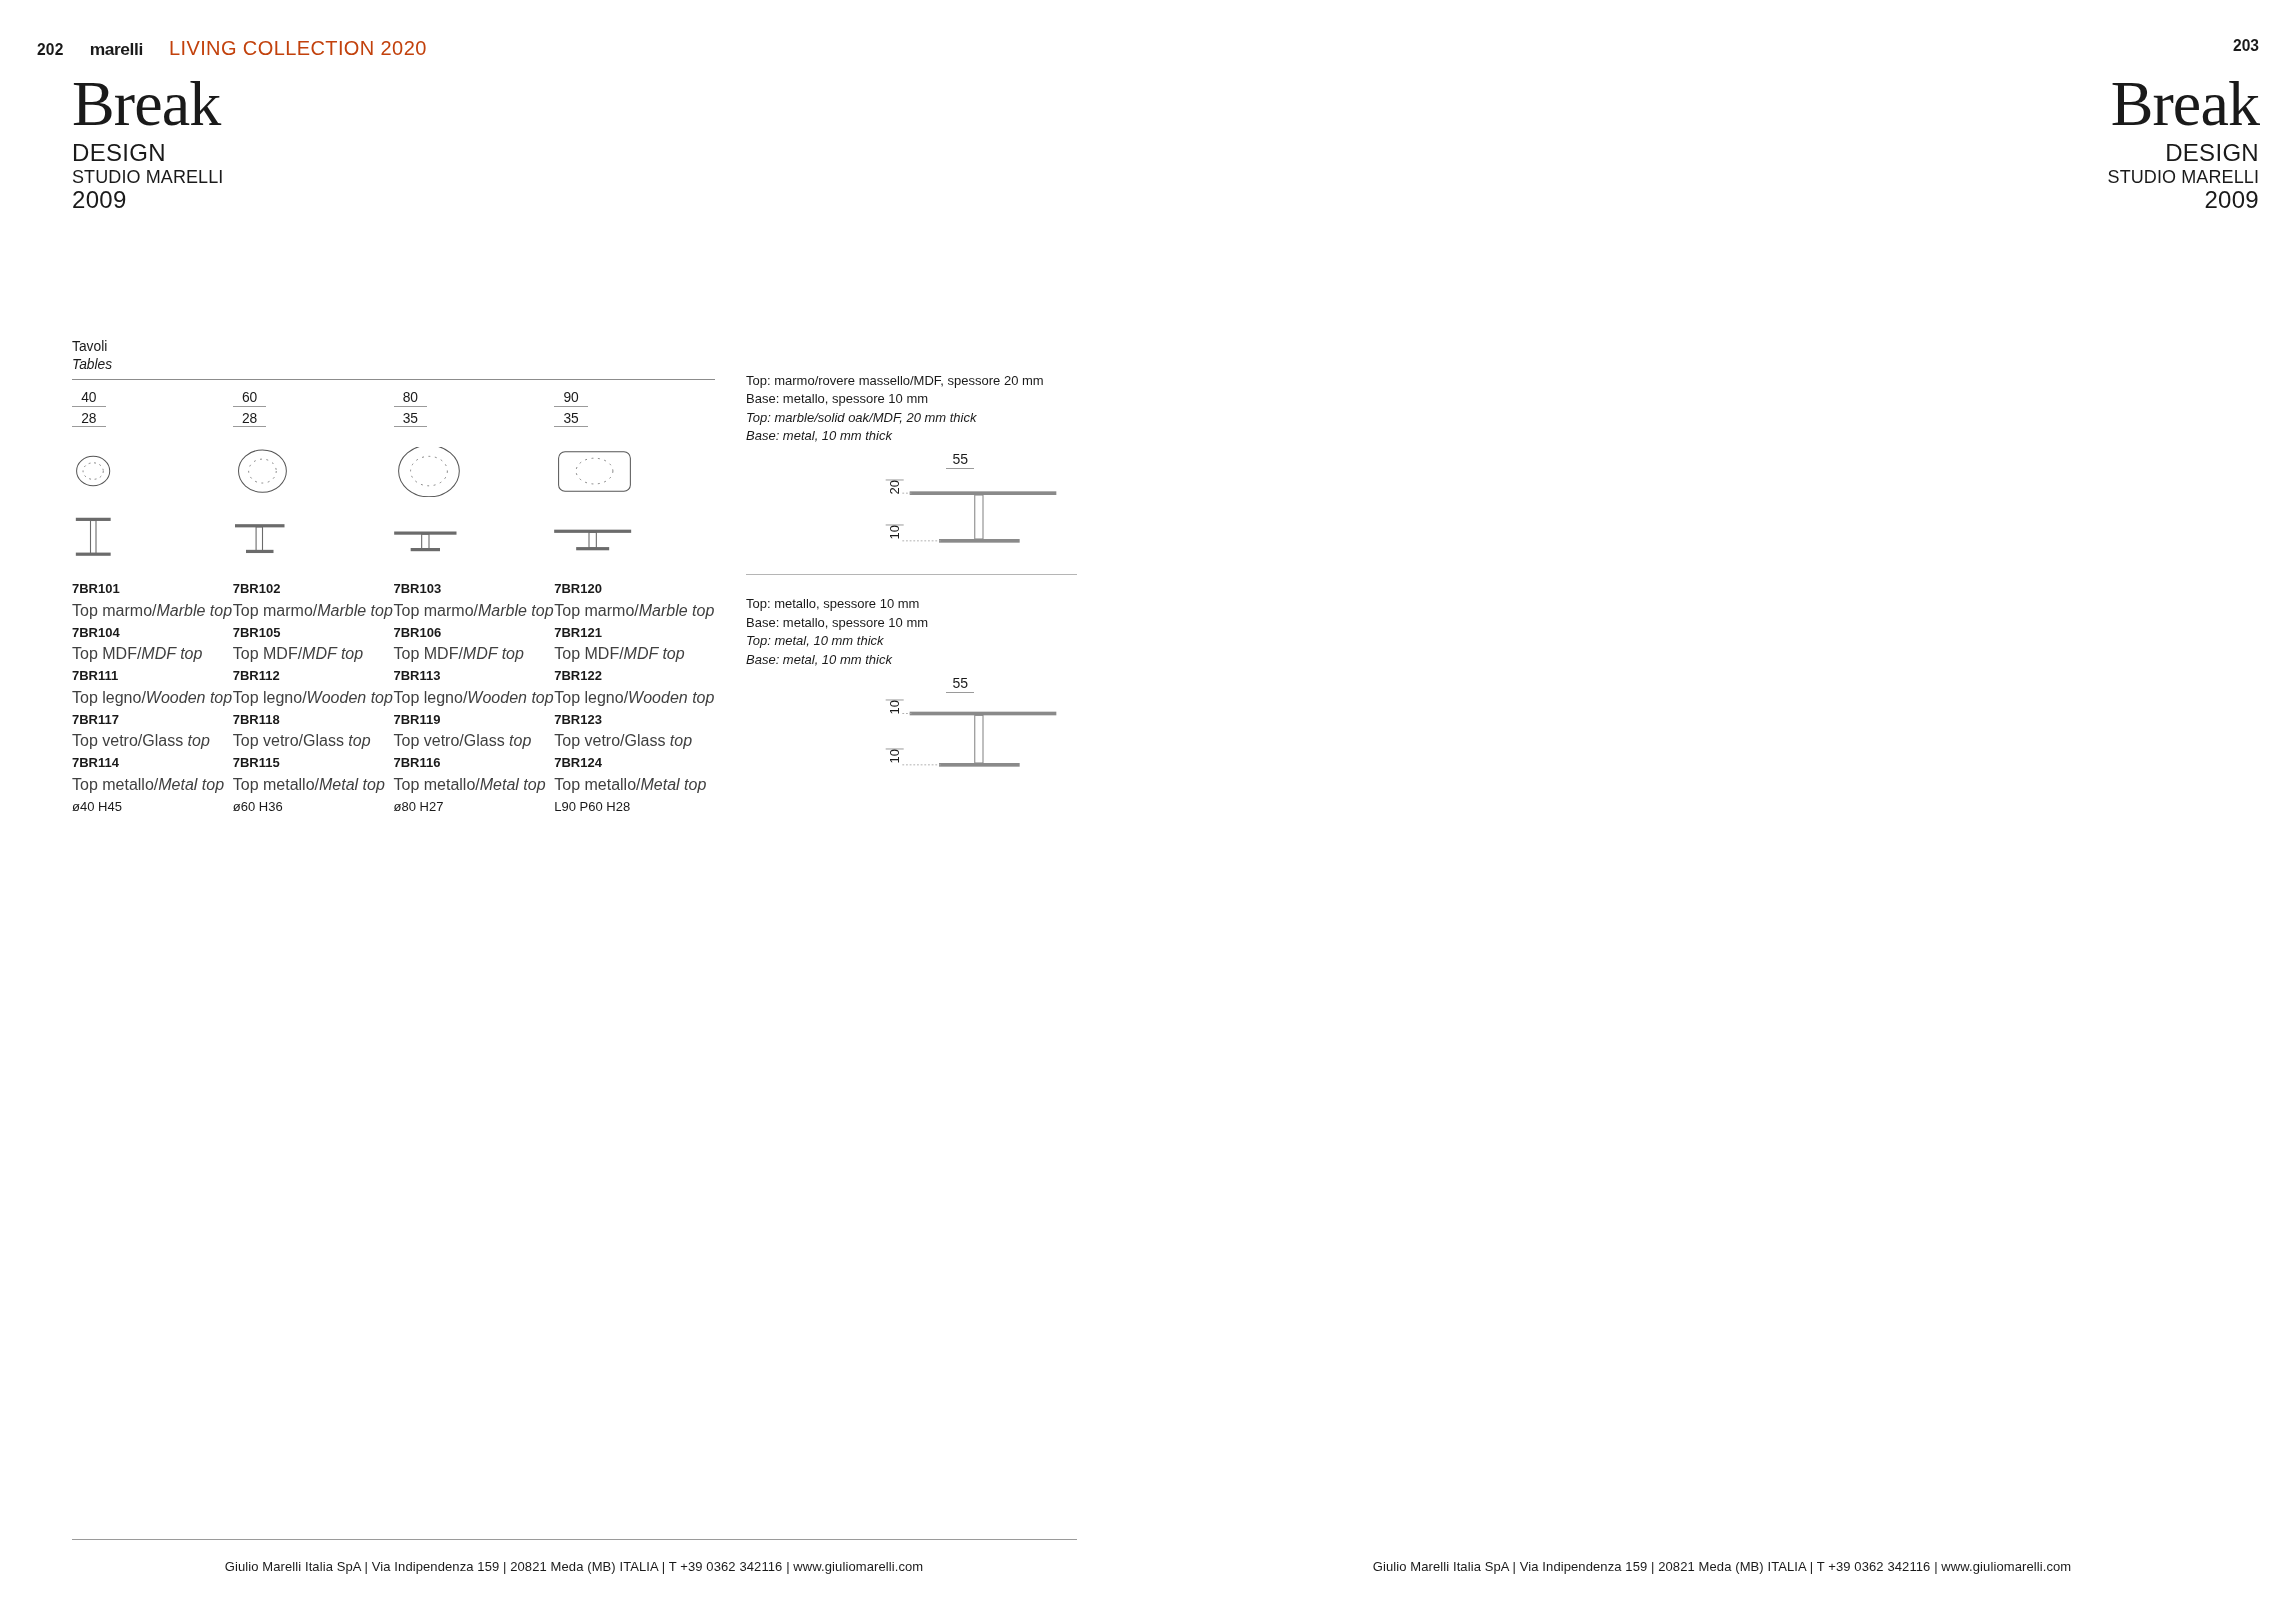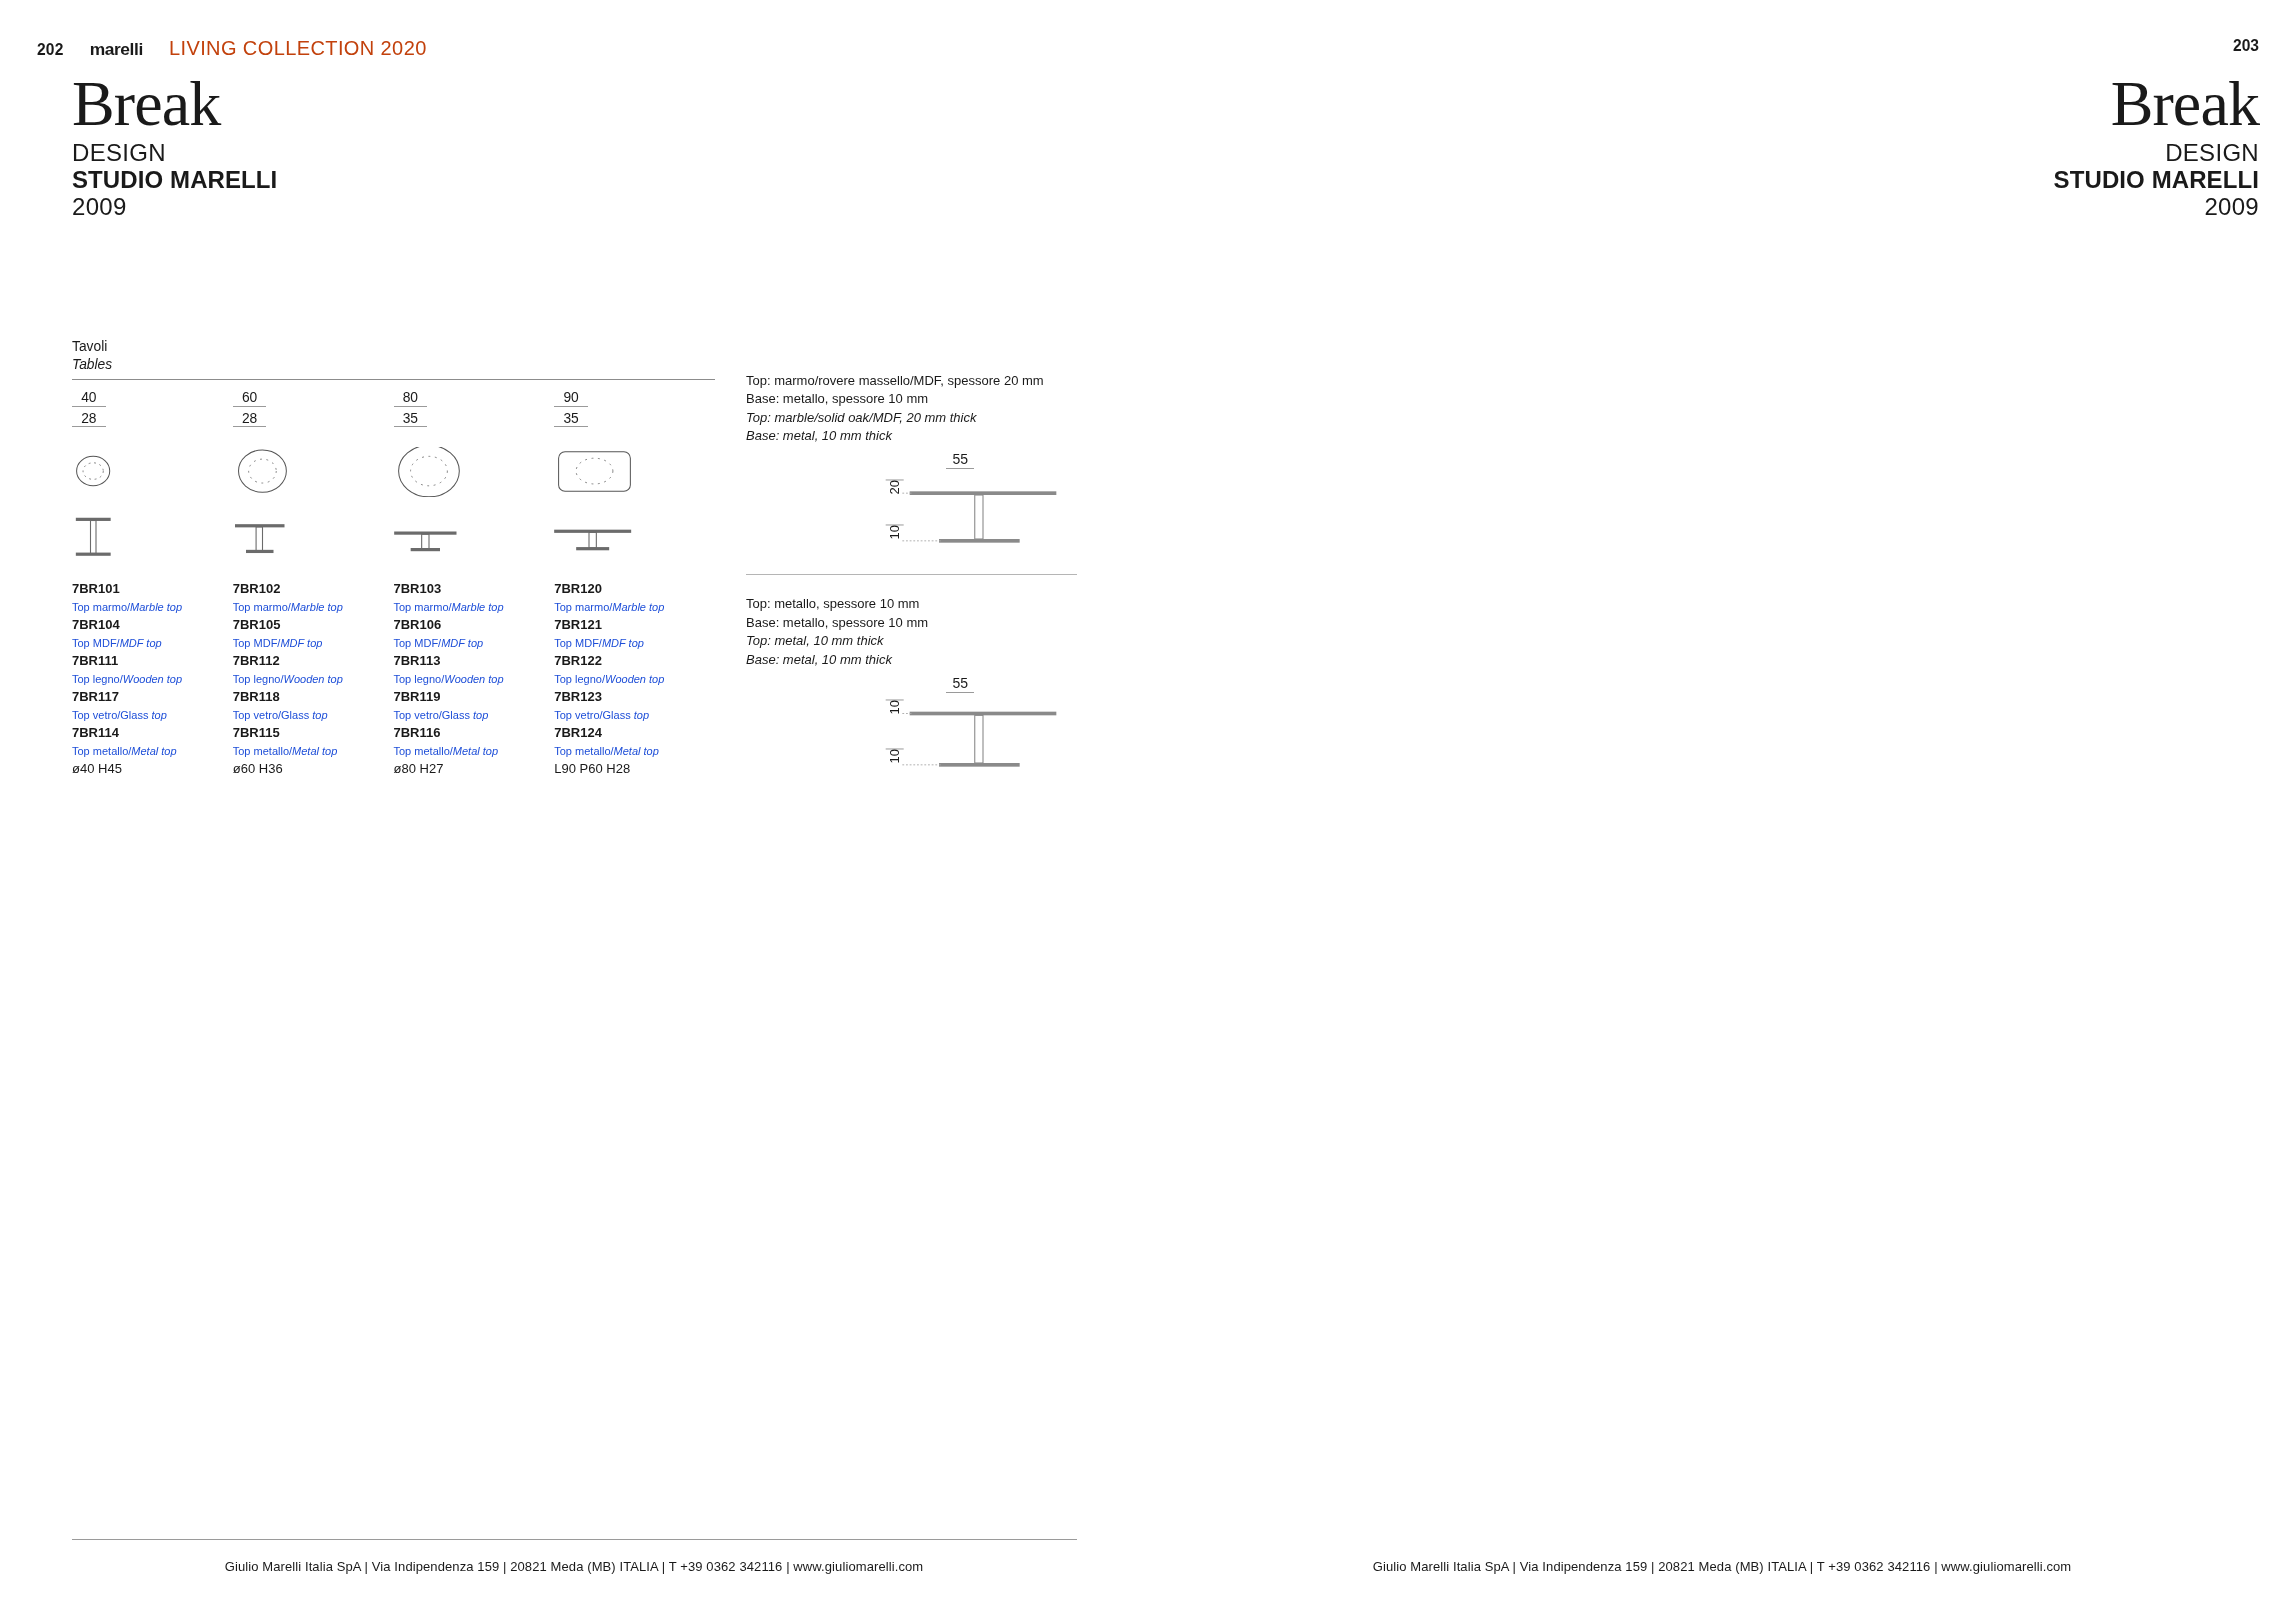--- a/index.html
+++ b/index.html
@@ -24,21 +24,21 @@
 
   
   .titleblock { position:absolute; top:73px; }
   .titleblock-left  { left:72px; text-align:left; }
   .titleblock-right { right:37px; text-align:right; }
   .prodname {
     font-family:"Liberation Serif", serif;
     font-size:64px; line-height:.96; letter-spacing:-0.9px; font-weight:400;
   }
   .design-lbl { font-size:24px; letter-spacing:0.3px; margin-top:5.5px; line-height:1.12; }
-  .design-studio { font-size:24px; font-weight:bold; letter-spacing:0.1px; line-height:1.12; }
+  .design-studio { font-size:18px; font-weight:normal; letter-spacing:0.1px; line-height:1.12; }
   .design-year { font-size:24px; letter-spacing:0.3px; line-height:1.12; }
 
   
   .tables-sec { position:absolute; left:72px; top:338px; width:643px; }
   .sec-head { font-size:13.8px; line-height:1.28; }
   .sec-head .it { font-style:italic; }
   .rule { border-top:0.9px solid #8c8c8c; margin-top:5.5px; }
 
   .dims-row { display:flex; margin-top:9.2px; }
   .dim-col { width:165px; }
@@ -49,21 +49,21 @@
   .dim-h { margin-top:3.7px; }
 
   .icons-row { display:flex; margin-top:20px; height:48px; }
   .icon-col { width:165px; }
 
   .elev-row { display:flex; margin-top:20px; height:42px; }
 
   .codes-row { display:flex; margin-top:22px;align-items:center; }
   .code-col { width:165px; }
   .code-id { font-size:13px; font-weight:bold; line-height:1.5; }
-  .code-desc { font-size:11px; line-height:1.5; color:#1d4ed8; }
+  .code-desc { font-size:16px; line-height:1.5; color:#404040; }
   .code-desc .it { font-style:italic; }
   .code-size { font-size:13px; line-height:1.5; }
 
   
   .specs { position:absolute; left:746px; top:372px; width:331px; }
   .spec-block { margin-bottom:20px; }
   .spec-line { font-size:13px; line-height:1.42; }
   .spec-line.it { font-style:italic; }
   .spec-rule { border-top:0.9px solid #b5b5b5; margin:13px 0 11px 0; }
 

